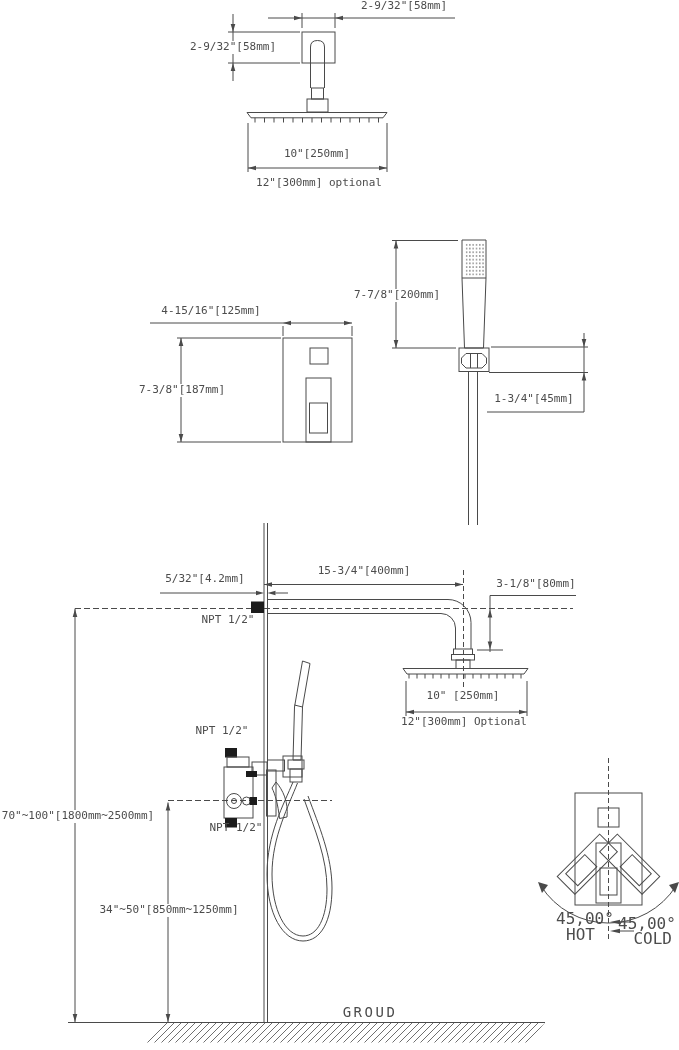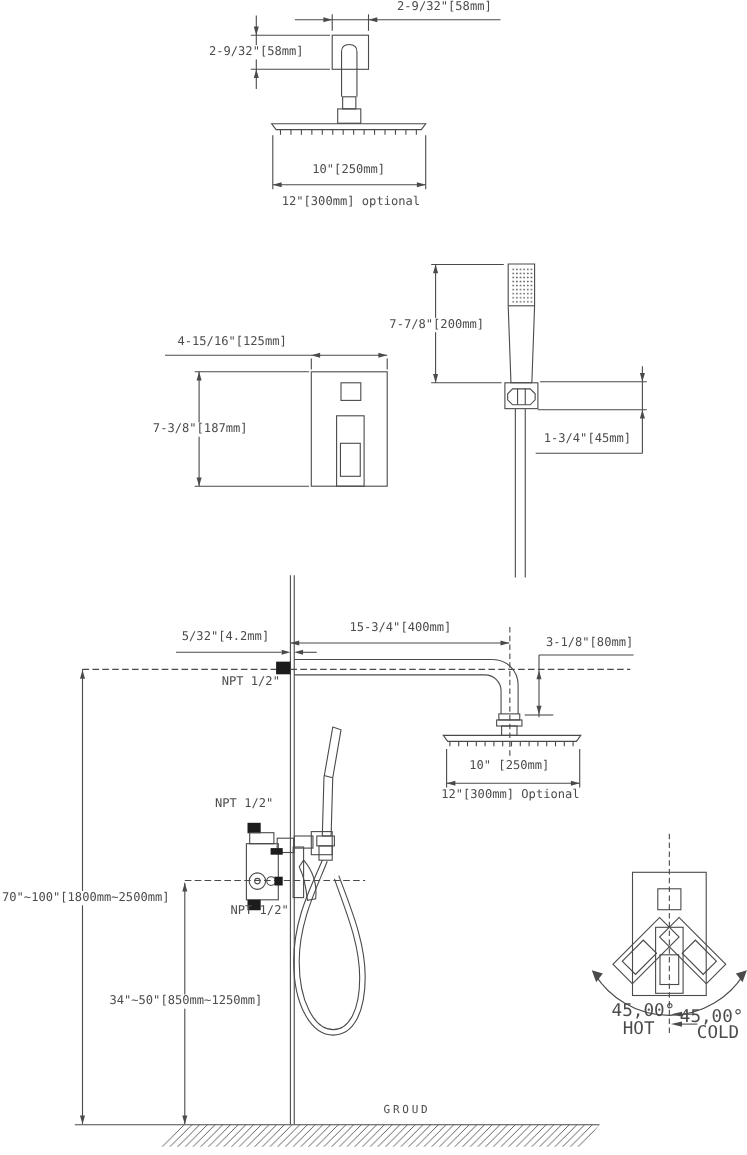--- a/index.html
+++ b/index.html
@@ -3,21 +3,21 @@
 <meta charset="utf-8">
 <style>
   html,body{margin:0;padding:0;background:#fff;}
   #stage{position:relative;width:679px;height:1050px;background:#ffffff;overflow:hidden;
          font-family:"DejaVu Sans Mono", monospace;}
   #art{position:absolute;left:0;top:0;}
   .lbl{position:absolute;font-size:11px;line-height:1.15;color:#4c4c4c;text-align:center;
        white-space:nowrap;}
   .bg{background:#ffffff;padding:0 1px;}
   .sm{font-size:16px;text-align:right;}
-  .groud{font-size:10px;letter-spacing:2.5px;}
+  .groud{font-size:14px;letter-spacing:2.5px;}
 </style>
 </head>
 <body>
 
 <div id="stage">
 
 <svg id="art" width="679" height="1050" viewBox="0 0 679 1050" stroke="#4a4a4a" stroke-width="1" fill="none">
   <defs>
     <pattern id="dots" x="465" y="243" width="3.3" height="3.7" patternUnits="userSpaceOnUse">
       <circle cx="1.6" cy="1.8" r="0.75" fill="#4a4a4a" stroke="none"></circle>

